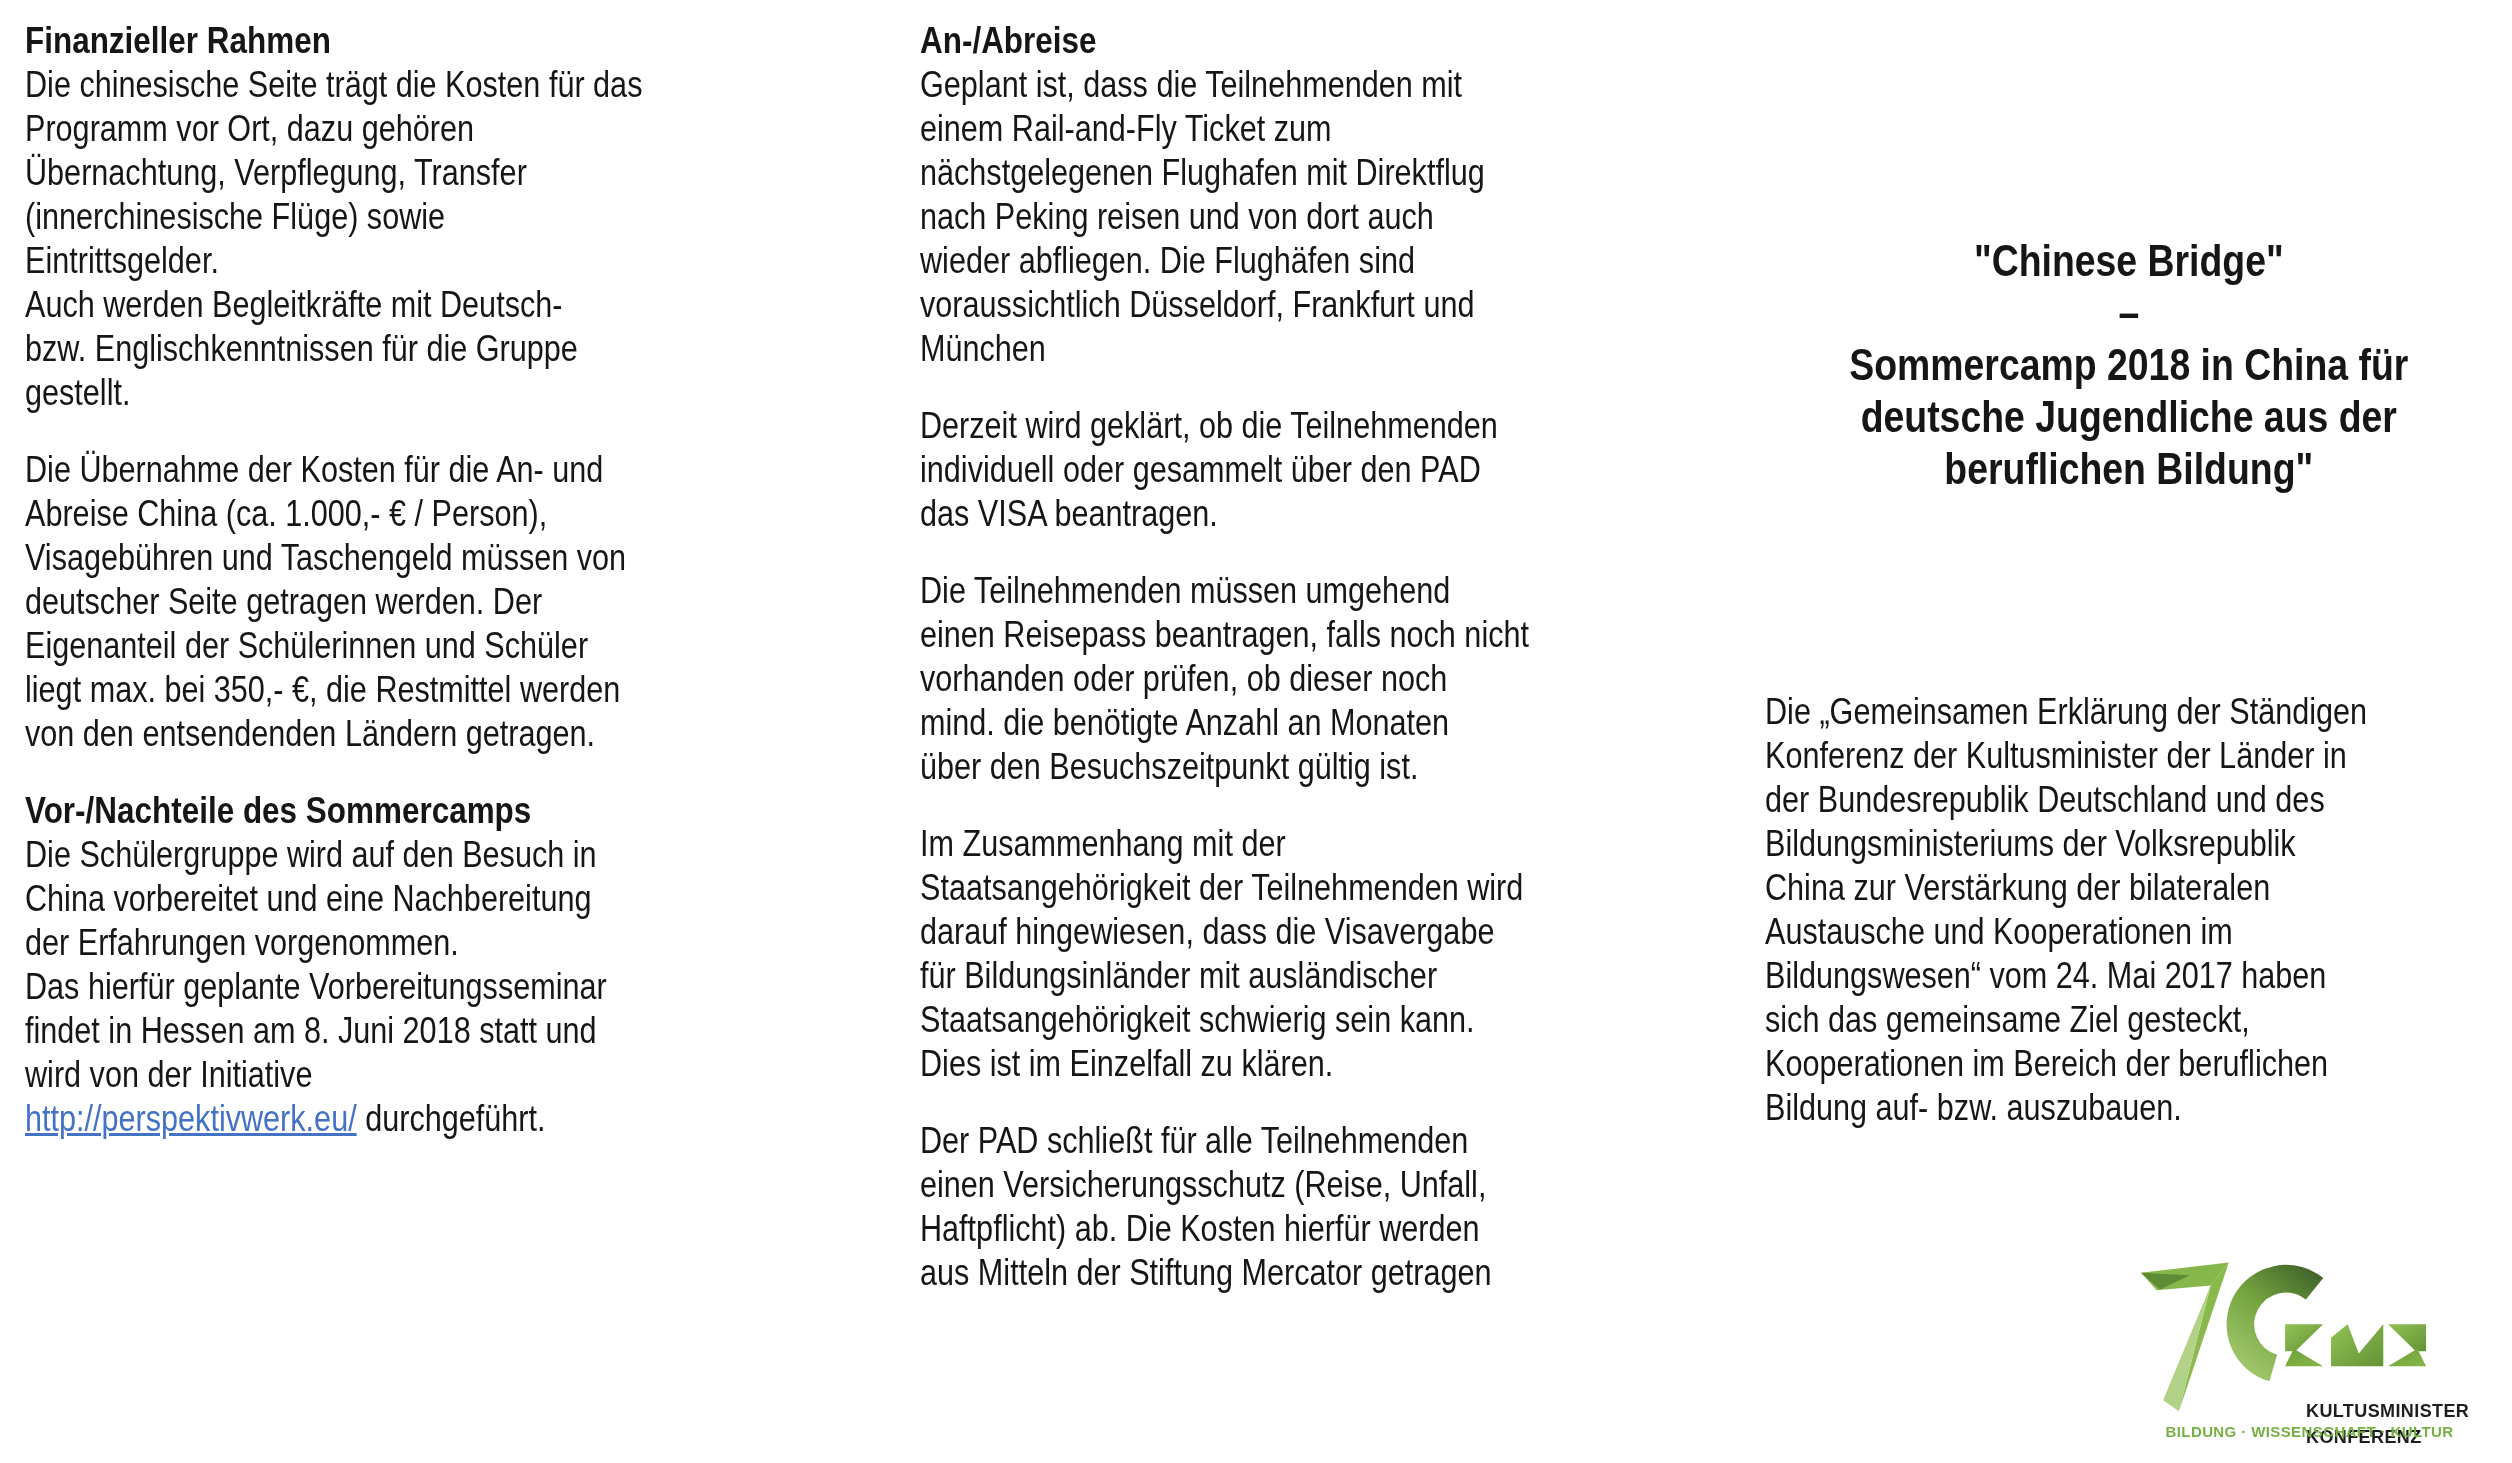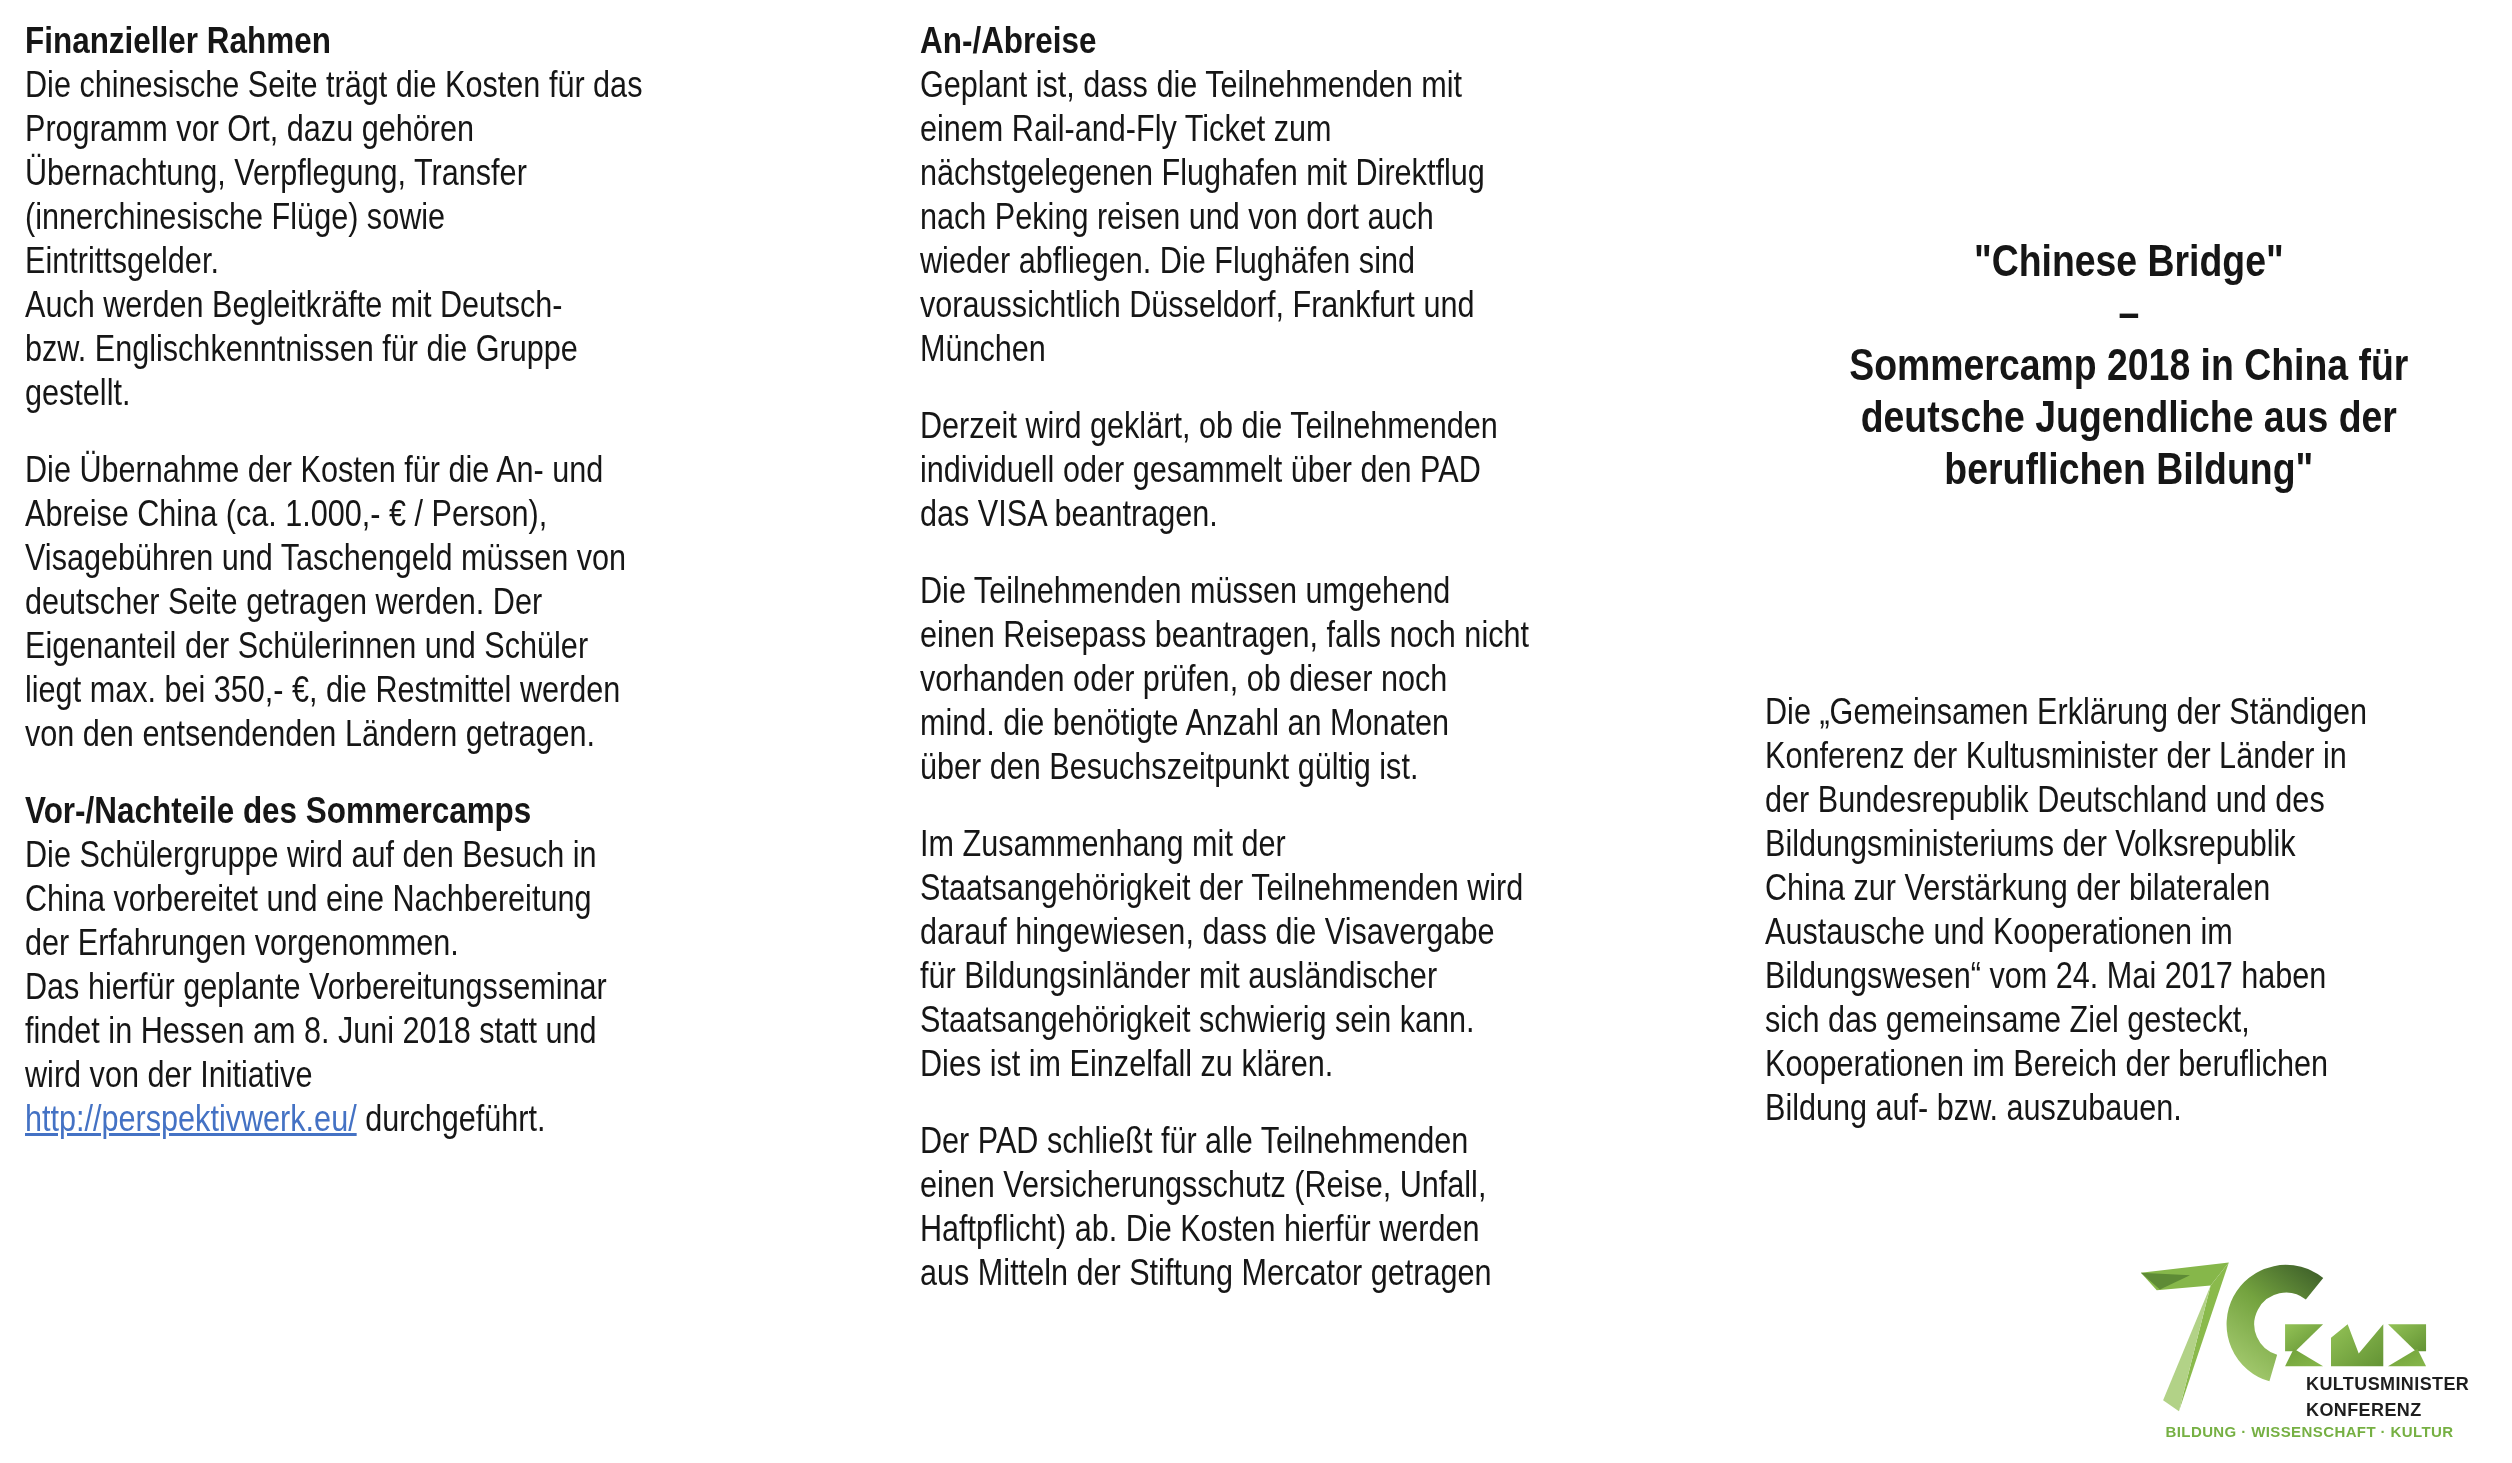--- a/index.html
+++ b/index.html
@@ -56,20 +56,21 @@
     position: absolute;
     left: 2133px; top: 1259px;
     width: 358px; height: 197px;
   }
   #kmk-logo svg { position: absolute; left: 0; top: 0; }
   .logo-org {
     position: absolute; left: 173px;
     font-weight: 700; font-size: 18px; line-height: 19px;
     letter-spacing: 0.4px; color: #1E1E1E;
     white-space: nowrap;
+    margin-top: 27px;
   }
   #logo-org-line1 { top: 116px; }
   #logo-org-line2 { top: 142px; }
   #logo-tagline {
     position: absolute; left: 12px; top: 164px; width: 329px;
     text-align: center;
     font-weight: 700; font-size: 15px;
     letter-spacing: 0.4px;
     color: #76B043;
     white-space: nowrap;

